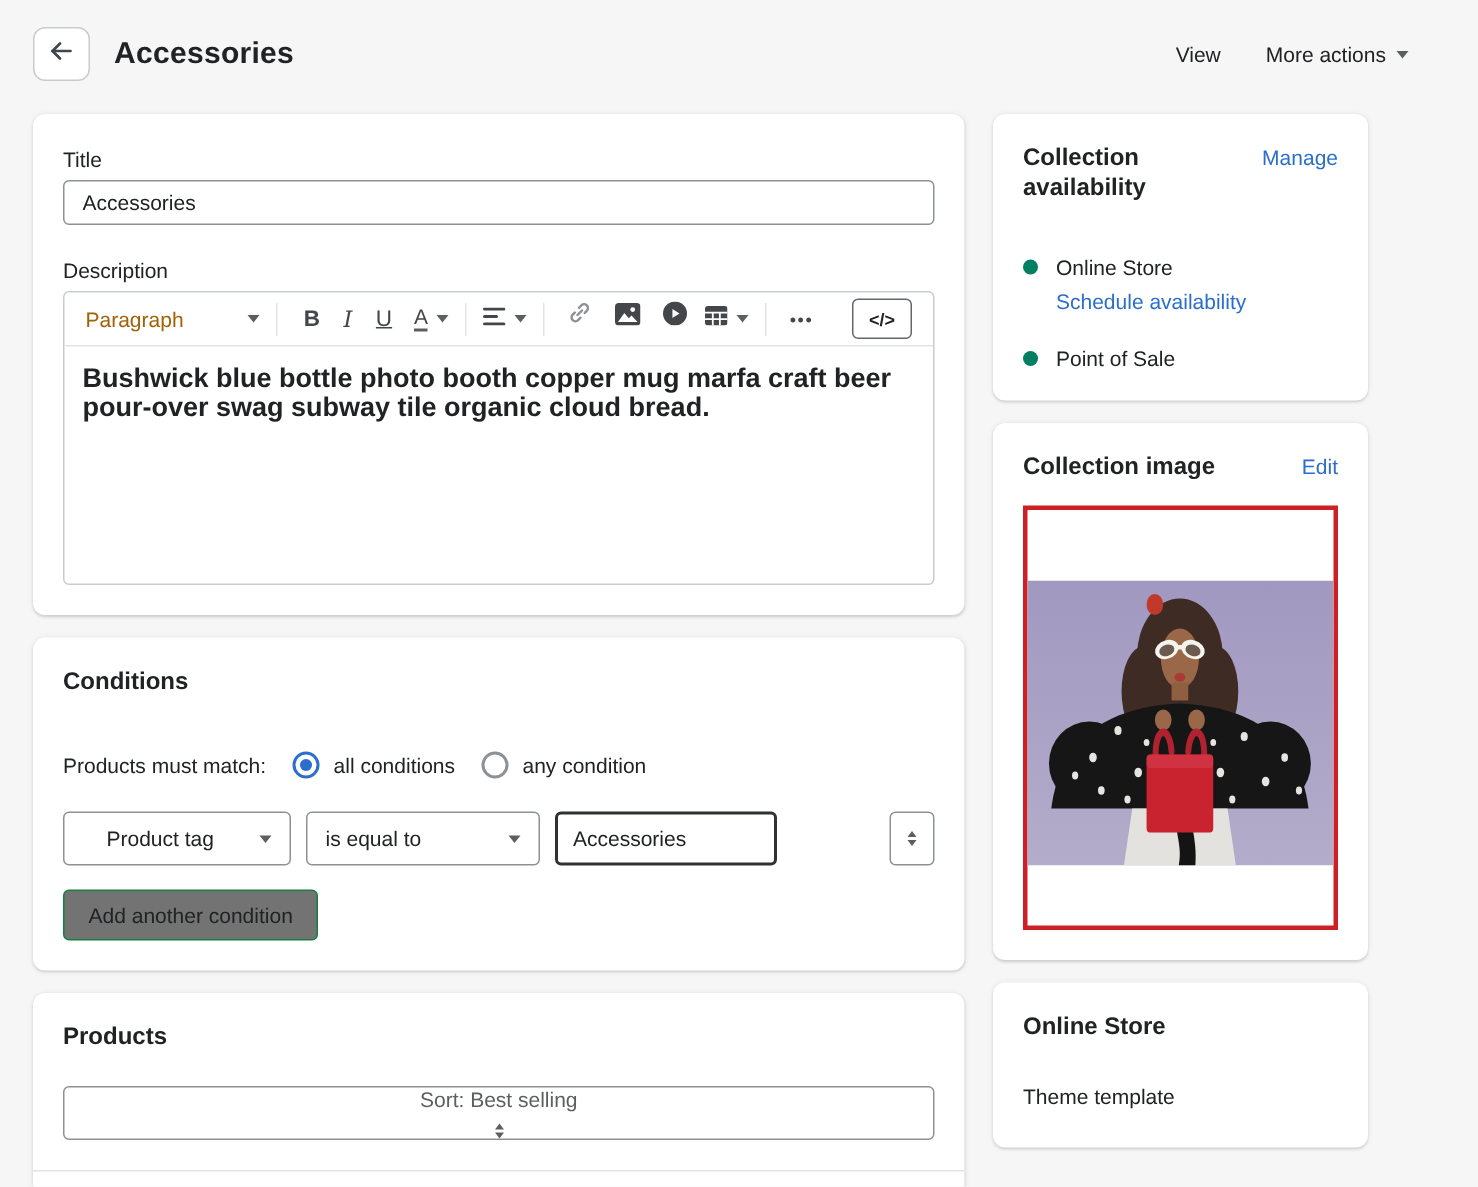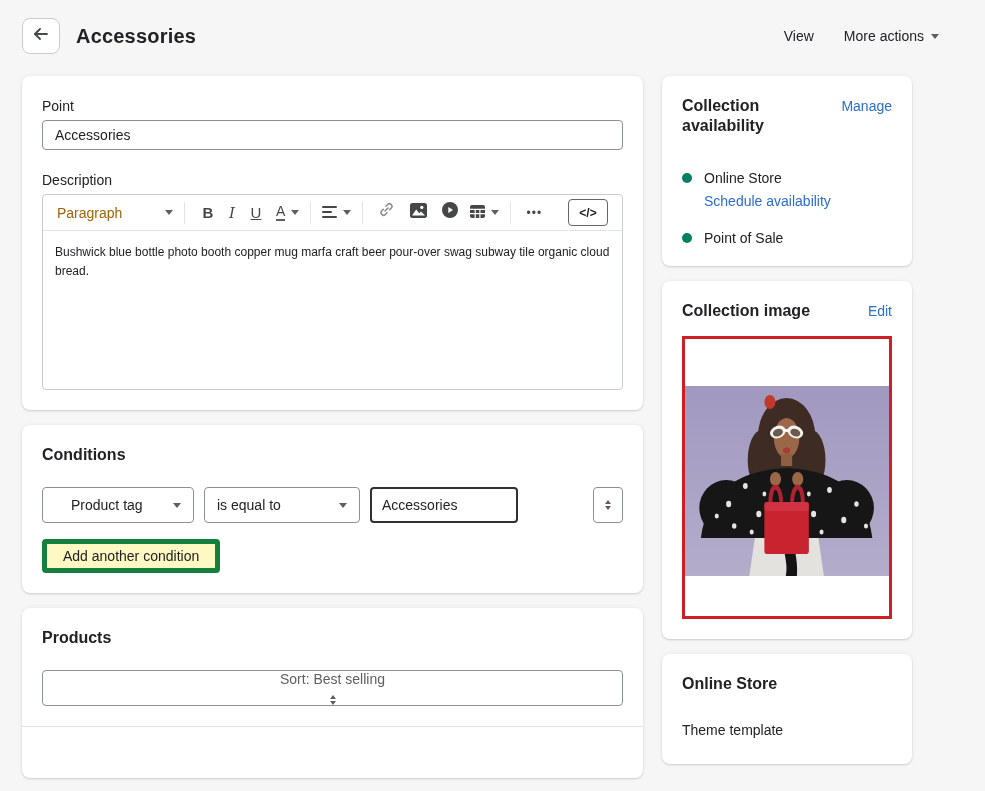--- a/index.html
+++ b/index.html
@@ -51,21 +51,21 @@
             line-height: 26px; text-align: center; }
   .tb-gap { margin-left: 8px; }
   .bold-glyph { font-weight: 700; }
   .italic-glyph { font-style: italic; font-family: "DejaVu Serif", serif; }
   .underline-glyph { text-decoration: underline; }
   .textcolor-glyph { font-size: 14px; line-height: 14px; border-bottom: 2px solid #5c5f62; padding-bottom: 1px; }
   .more-dots { font-size: 12px; letter-spacing: 1px; color: #44474a; }
   .code-btn { margin-left: auto; width: 40px; height: 27px; border: 1px solid #63666a; border-radius: 4px;
               display: flex; align-items: center; justify-content: center; font-size: 12px; font-weight: 700;
               color: #202223; cursor: pointer; background: #fff; }
-  .editor-body { padding: 12px; height: 158px; font-size: 12px; line-height: 19px; color: #202223; }
+  .editor-body { padding: 12px; height: 158px; font-size: 18px; line-height: 19px; color: #202223; font-weight: bold; }
 
   
   .match-row { margin-top: 36px; display: flex; align-items: center; font-size: 14px; }
   .radio-opt { display: flex; align-items: center; margin-left: 18px; gap: 9px; cursor: pointer; }
   .radio { width: 18px; height: 18px; border-radius: 50%; border: 2px solid #8c9196; background: #fff;
            position: relative; flex: none; }
   .radio.checked { border-color: #2c6ecb; }
   .radio.checked::after { content: ""; position: absolute; inset: 3px; border-radius: 50%; background: #2c6ecb; }
   .cond-row { margin-top: 22px; display: flex; gap: 10px; align-items: center; }
   .select-box { height: 36px; border: 1px solid #8c9196; border-radius: 4px; background: #fff;
@@ -74,22 +74,22 @@
   .w-field { width: 152px; padding-left: 28px; } .w-operator { width: 156px; gap: 20px; }
   .cond-input { width: 148px; height: 36px; border: 2px solid #2f3133; border-radius: 4px; padding: 0 10px;
                 font-size: 14px; font-family: inherit; color: #202223; }
   .stepper-btn { width: 30px; height: 36px; margin-left: auto; border: 1px solid #8c9196; border-radius: 4px;
                  background: #fff; display: flex; flex-direction: column; align-items: center;
                  justify-content: center; gap: 2px; cursor: pointer; }
   .tri-up   { width: 0; height: 0; border-left: 3.5px solid transparent; border-right: 3.5px solid transparent;
               border-bottom: 4.5px solid #5c5f62; }
   .tri-down { width: 0; height: 0; border-left: 3.5px solid transparent; border-right: 3.5px solid transparent;
               border-top: 4.5px solid #5c5f62; }
-  .add-btn { margin-top: 16px; height: 34px; padding: 0 16px; border: 5px solid #15803d; border-radius: 4px;
-             background: #fef9c3; font-size: 14px; font-weight: 500; color: #202223; cursor: pointer;
+  .add-btn { margin-top: 16px; height: 34px; padding: 0 16px; border: 1px solid #15803d; border-radius: 4px;
+             background: #737373; font-size: 14px; font-weight: 500; color: #202223; cursor: pointer;
              font-family: inherit; }
 
   
   .products-card { min-height: 170px; }
   .sort-select { margin-top: 22px; width: 100%; flex-direction: column; }
   .sort-text { color: #5c5f62; }
   .products-divider { margin: 20px -20px 0 -20px; border-top: 1px solid #e1e3e5; }
 
   
   .channel { display: flex; align-items: center; gap: 12px; font-size: 14px; }
@@ -129,21 +129,21 @@
       <span class="caret-down"></span>
     </button>
   </div>
 </div>
 
 <div class="main">
 
   <div class="col-left">
 
     <div class="card">
-      <label class="field-label">Point</label>
+      <label class="field-label">Title</label>
       <input class="text-input" type="text" value="Accessories" style="">
 
       <div class="desc-block">
         <label class="field-label">Description</label>
         <div class="editor">
           <div class="toolbar">
             <div class="tb-item paragraph-select">
               <span>Paragraph</span>
               <span class="caret-down"></span>
             </div>
@@ -224,20 +224,31 @@
             </div>
           </div>
           <div class="editor-body">Bushwick blue bottle photo booth copper mug marfa craft beer pour-over swag subway tile organic cloud bread.</div>
         </div>
       </div>
     </div>
 
     <div class="card">
       <div class="card-heading">Conditions</div>
 
+      <div class="match-row">
+        <span>Products must match:</span>
+        <div class="radio-opt">
+          <span class="radio checked"></span>
+          <span>all conditions</span>
+        </div>
+        <div class="radio-opt">
+          <span class="radio"></span>
+          <span>any condition</span>
+        </div>
+      </div>
 
       <div class="cond-row">
         <div class="select-box w-field">
           <span>Product tag</span>
           <span class="caret-down"></span>
         </div>
         <div class="select-box w-operator">
           <span>is equal to</span>
           <span class="caret-down"></span>
         </div>

